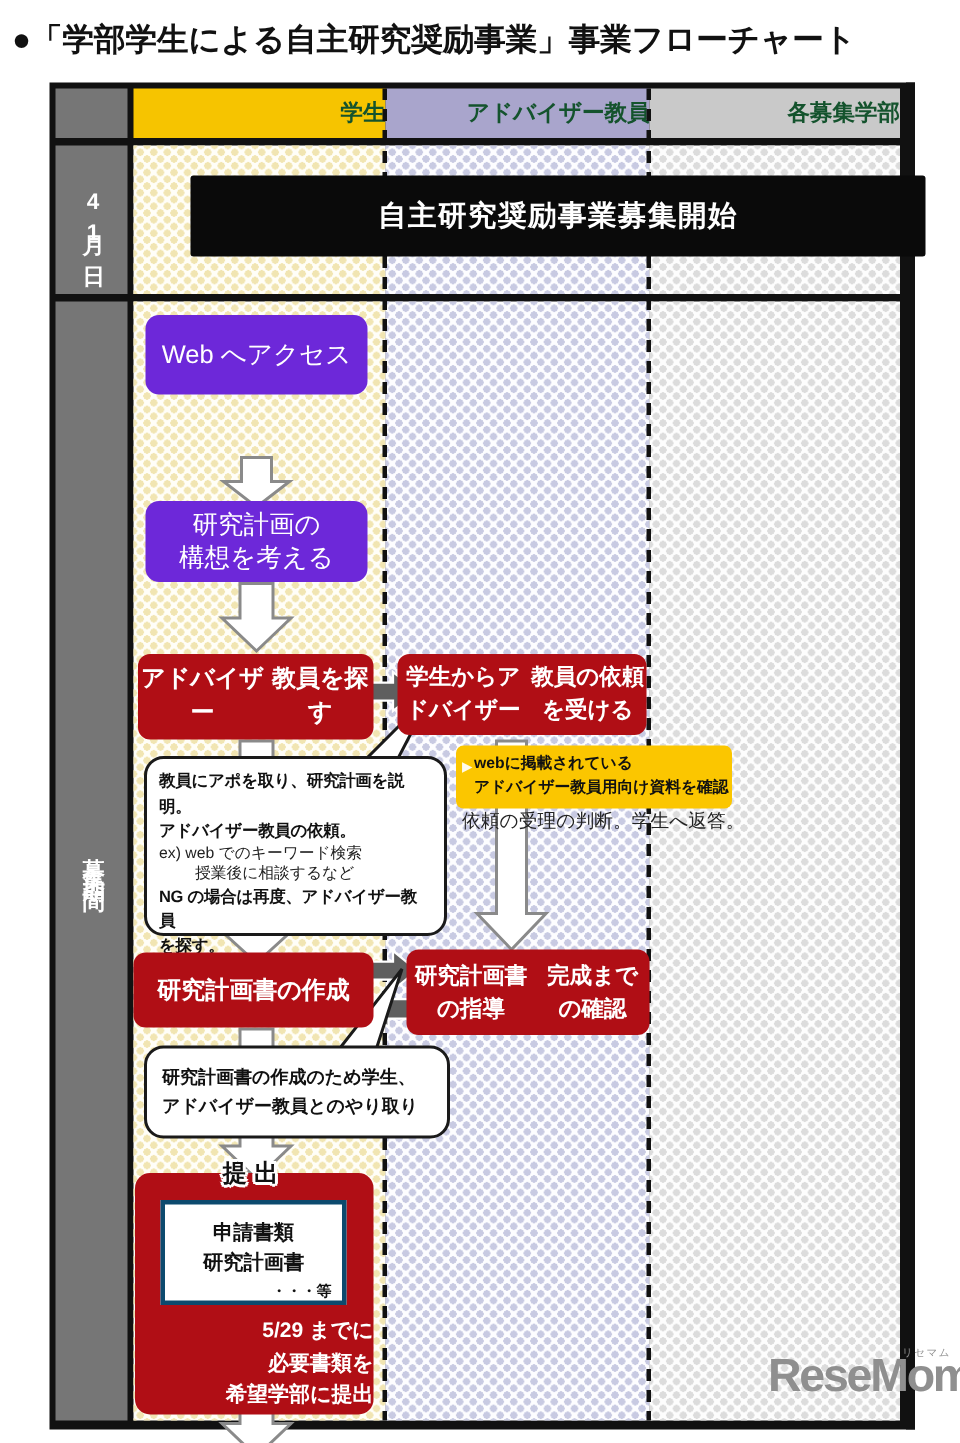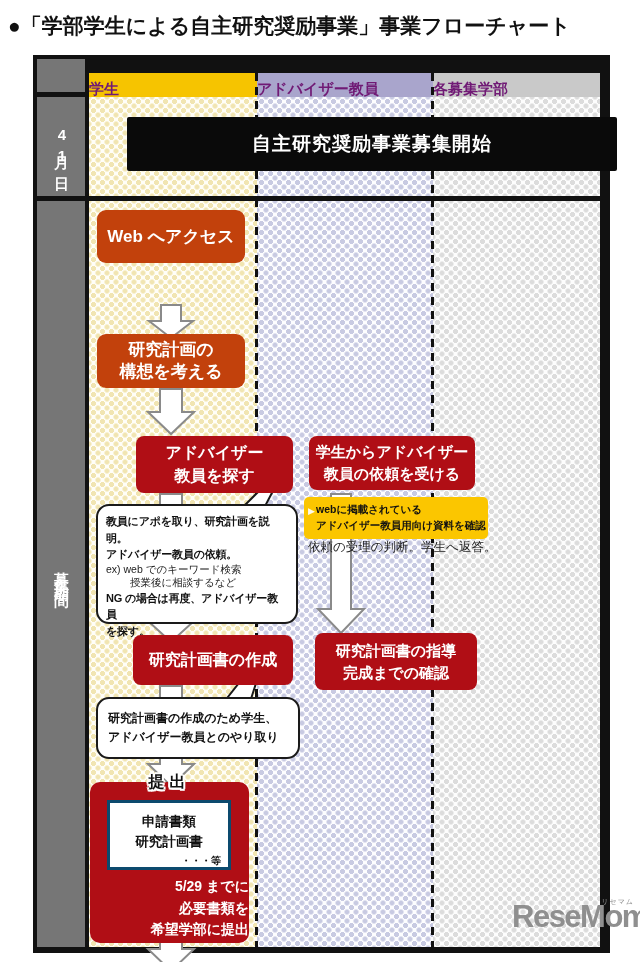--- a/index.html
+++ b/index.html
@@ -6,21 +6,21 @@
   body { background:#fff; font-family:"Liberation Sans","DejaVu Sans",sans-serif; }
   .page { position:relative; width:640px; height:962px; background:#fff; overflow:hidden; }
   .abs { position:absolute; }
 
   .title { left:8px; top:12px; width:624px; font-size:21px; font-weight:bold; color:#111; letter-spacing:0; }
 
   .frame-bg { left:33px; top:55px; width:577px; height:898px; background:#111; z-index:0;
               border-right:6px solid #111; }
 
   .cell { z-index:1; }
-  .hdr { display:flex; align-items:center; justify-content:flex-start; font-size:15px; font-weight:bold; color:#701a75;margin-top:14px; }
+  .hdr { display:flex; align-items:center; justify-content:flex-end; font-size:15px; font-weight:bold; color:#14532d; }
   .sidebar { background:#767676; display:flex; align-items:center; justify-content:center; }
   .vtext { writing-mode:vertical-rl; text-orientation:upright; color:#fff; font-weight:bold; font-size:15px; }
 
   .dots-y { background-color:#fffef8;
     background-image:radial-gradient(#f1e5b2 2.3px,transparent 2.5px),radial-gradient(#f1e5b2 2.3px,transparent 2.5px);
     background-size:9px 9px; background-position:0 0,4.5px 4.5px; }
   .dots-l { background-color:#fdfdff;
     background-image:radial-gradient(#c8cae2 2.3px,transparent 2.5px),radial-gradient(#c8cae2 2.3px,transparent 2.5px);
     background-size:9px 9px; background-position:0 0,4.5px 4.5px; }
   .dots-g { background-color:#fdfdfd;
@@ -28,24 +28,24 @@
     background-size:9px 9px; background-position:0 0,4.5px 4.5px; }
 
   .divider { width:3px; background:repeating-linear-gradient(180deg,#111 0 8px,transparent 8px 14px); z-index:2; }
 
   .banner { left:95px; top:117px; width:490px; height:54px; background:#0a0a0a; color:#fff;
             display:flex; align-items:center; justify-content:center; font-size:19px; font-weight:bold;
             letter-spacing:1px; z-index:4; border-radius:2px;margin-left:32px; }
 
   svg.arrow-layer { left:0; top:0; z-index:3; pointer-events:none; }
 
-  .node-black { background:#c2410c; color:#fff; font-weight:bold; border-radius:9px; z-index:4;
+  .node-black { background:#6d28d9; color:#fff; font-weight:normal; border-radius:9px; z-index:4;
                 display:flex; flex-direction:column; align-items:center; justify-content:center; text-align:center; }
   .node-red { background:#b00e15; color:#fff; font-weight:bold; border-radius:8px; z-index:4;
-              display:flex; flex-direction:column; align-items:center; justify-content:center; text-align:center;margin-left:44px; }
+              display:flex; flex-direction:row; align-items:center; justify-content:center; text-align:center; }
   .note-yellow { background:#fbc600; border-radius:5px; z-index:4; color:#111; font-weight:bold; }
   .note-yellow .bullet { color:rgba(255,255,255,.92); font-size:9px; margin-right:2px; vertical-align:1px; }
   .callout { background:#fff; border:2px solid #1a1a1a; border-radius:13px; z-index:4; color:#111; }
 
   .web-box { left:97px; top:210px; width:148px; height:53px; font-size:17px; }
   .note1 { left:85px; top:266px; width:172px; height:42px; font-size:11.5px; padding:4px 3px 0 4px; line-height:1.45; }
   .note1 .l2 { padding-left:14px; }
   .concept-box { left:97px; top:334px; width:148px; height:54px; font-size:17px; line-height:1.32; }
   .find-box { left:92px; top:436px; width:157px; height:57px; font-size:16px; line-height:1.4; }
   .receive-box { left:265px; top:436px; width:166px; height:54px; font-size:15px; line-height:1.45; }

